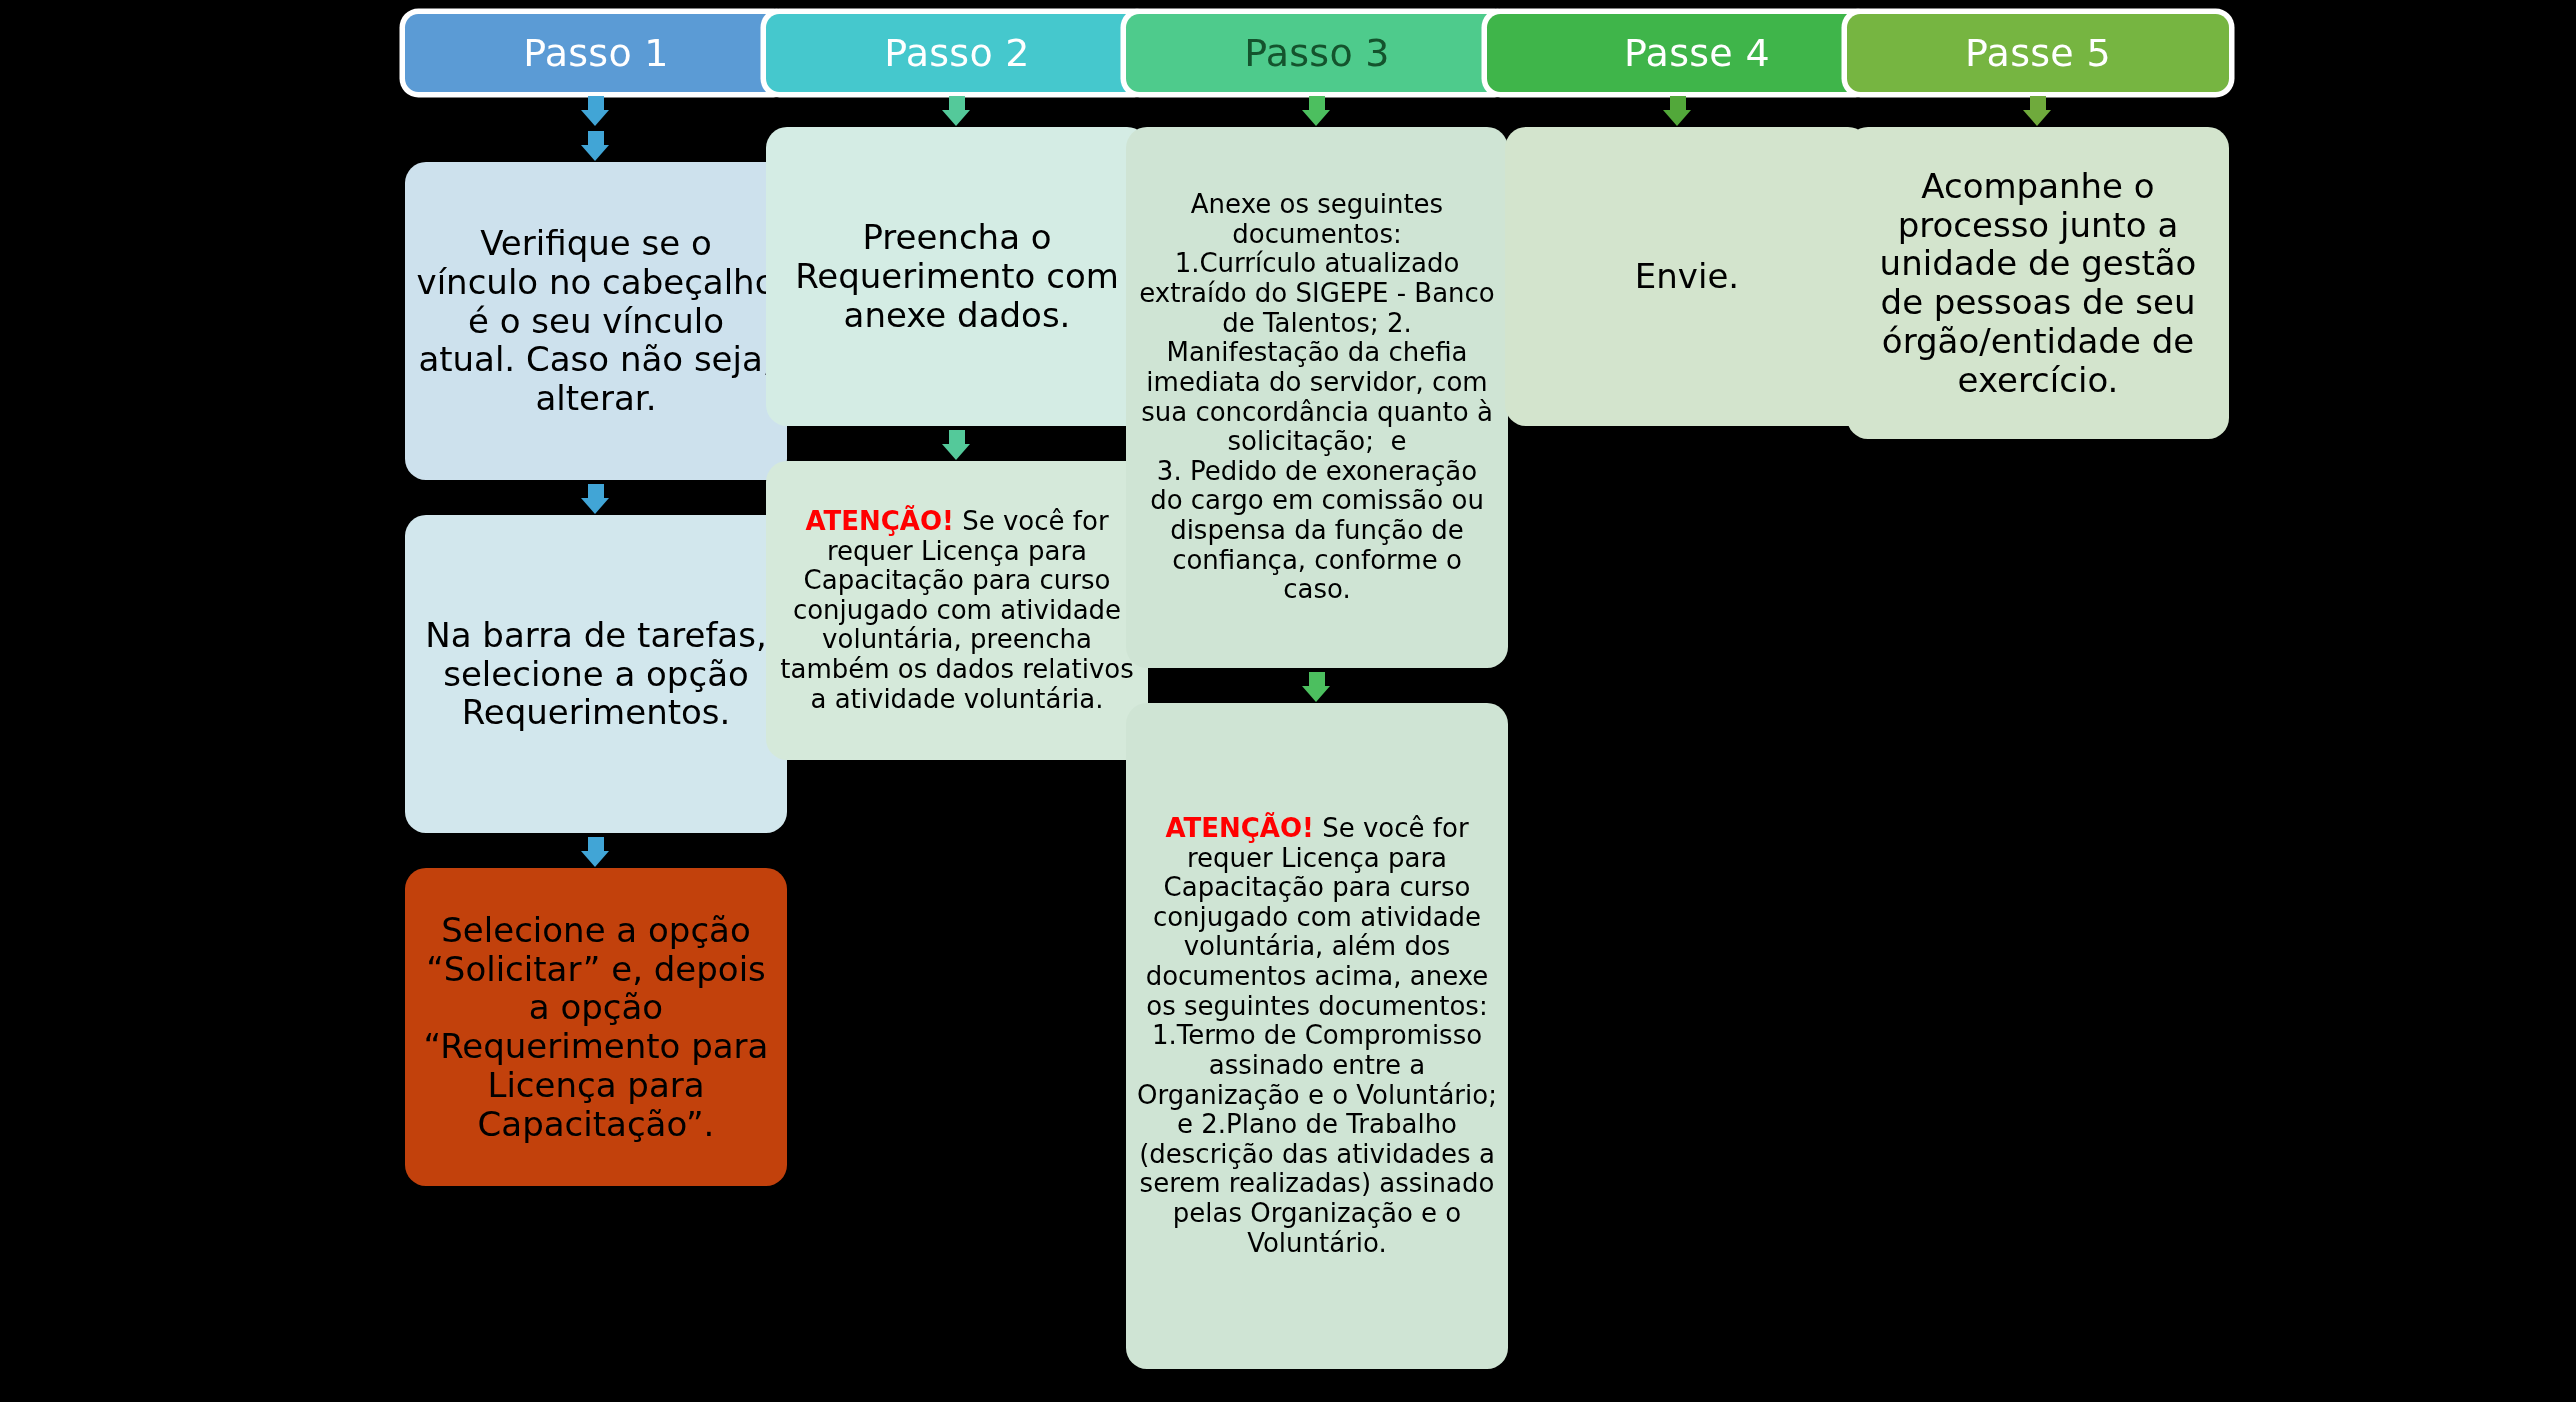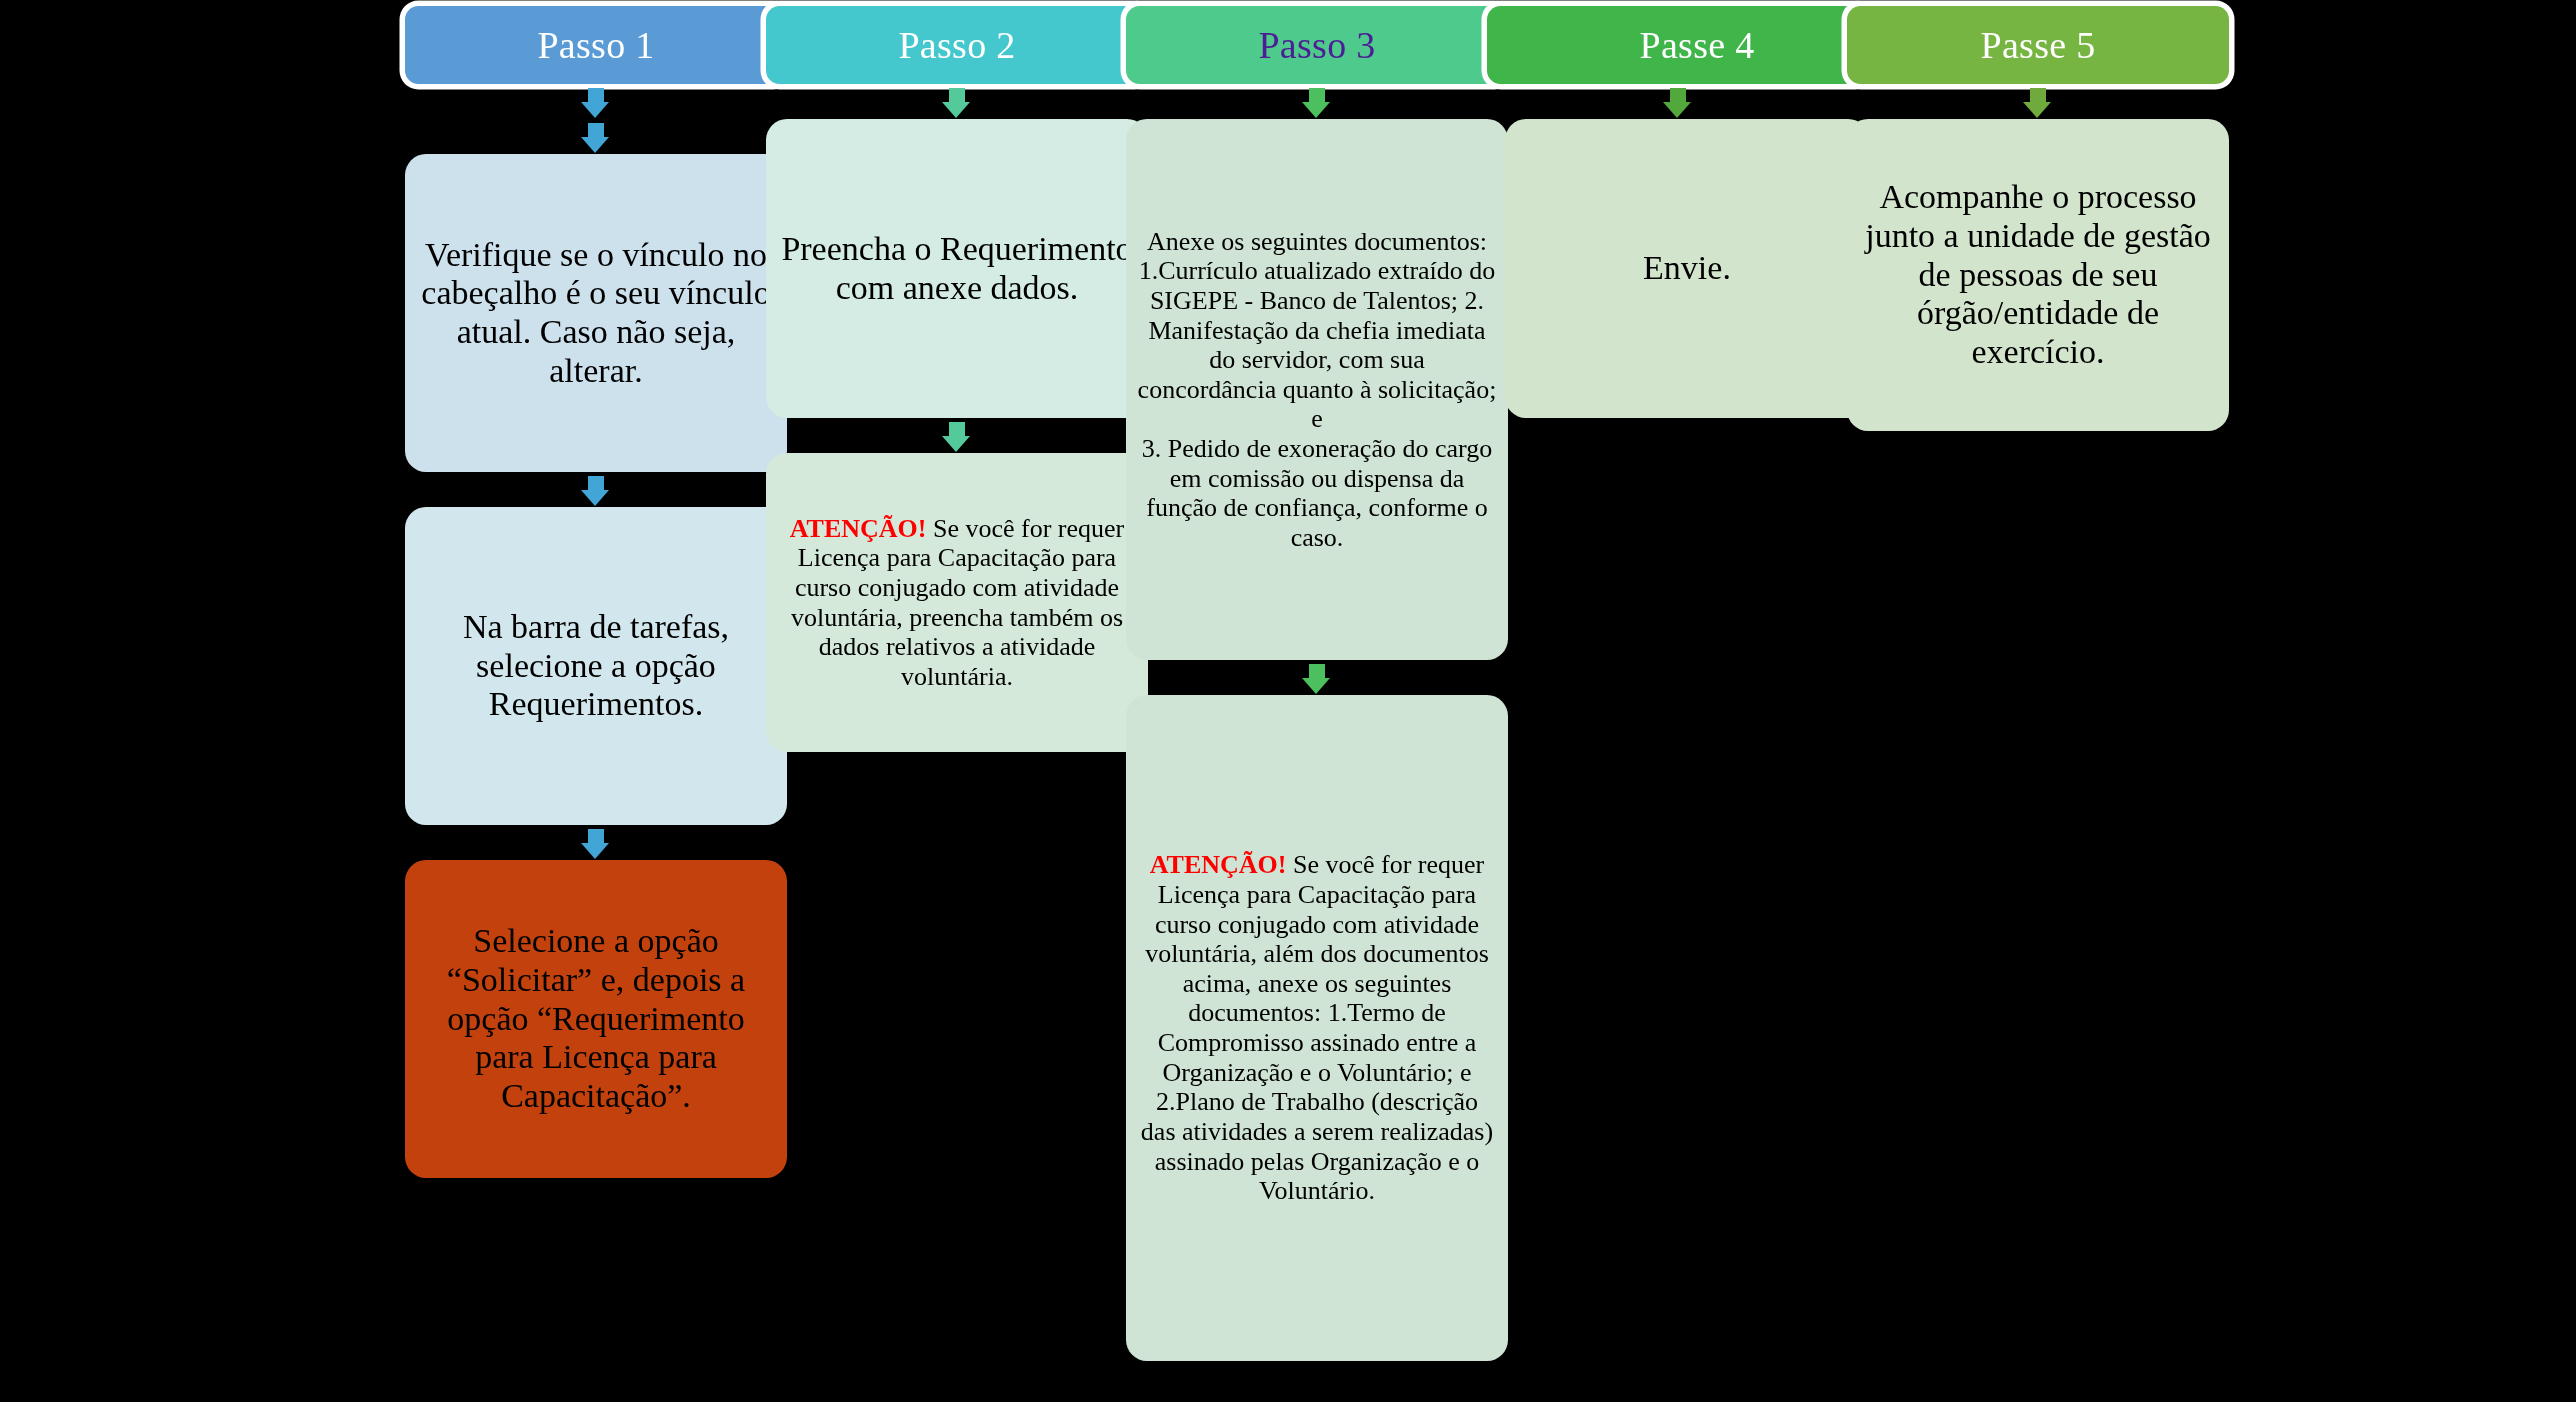--- a/index.html
+++ b/index.html
@@ -12,23 +12,22 @@
     width: 2576px;
     height: 1402px;
     background: #000000;
     overflow: hidden;
     font-family: "DejaVu Sans", sans-serif;
   }
 
   
   .column {
     position: absolute;
-    top: 0;
+    top: 8px;
     width: 382px;
-    font-family: Liberation Serif, serif;
   }
   .col-1 { left: 405px; }
   .col-2 { left: 766px; }
   .col-3 { left: 1126px; }
   .col-4 { left: 1487px; }
   .col-5 { left: 1847px; }
 
   
   .header-chip {
     position: relative;
@@ -151,21 +150,21 @@
       </div>
       <div class="arrow">
         <div class="arrow-glyph" style="color: rgb(84, 201, 154);"></div>
       </div>
       <div class="node-box" style="background: rgb(213, 233, 218); height: 299px;">
         <div class="node-text t-small"><span class="attention" style="color: rgb(255, 0, 0);">ATENÇÃO!</span><span> Se você for requer Licença para Capacitação para curso conjugado com atividade voluntária, preencha também os dados relativos a atividade voluntária.</span></div>
       </div>
     </div>
     <div class="column col-3">
       <div class="header-chip" style="background: rgb(78, 203, 140);">
-        <div class="header-label" style="color: #4c1d95;">Passo 3</div>
+        <div class="header-label" style="color: #14532d;">Passo 3</div>
       </div>
       <div class="arrow">
         <div class="arrow-glyph" style="color: rgb(76, 191, 95);"></div>
       </div>
       <div class="node-box" style="background: rgb(207, 228, 212); height: 541px;">
         <div class="node-text t-small">Anexe os seguintes documentos:
 1.Currículo atualizado extraído do SIGEPE - Banco de Talentos; 2. Manifestação da chefia imediata do servidor, com sua concordância quanto à solicitação;  e
 3. Pedido de exoneração do cargo em comissão ou dispensa da função de confiança, conforme o caso.</div>
       </div>
       <div class="arrow">

